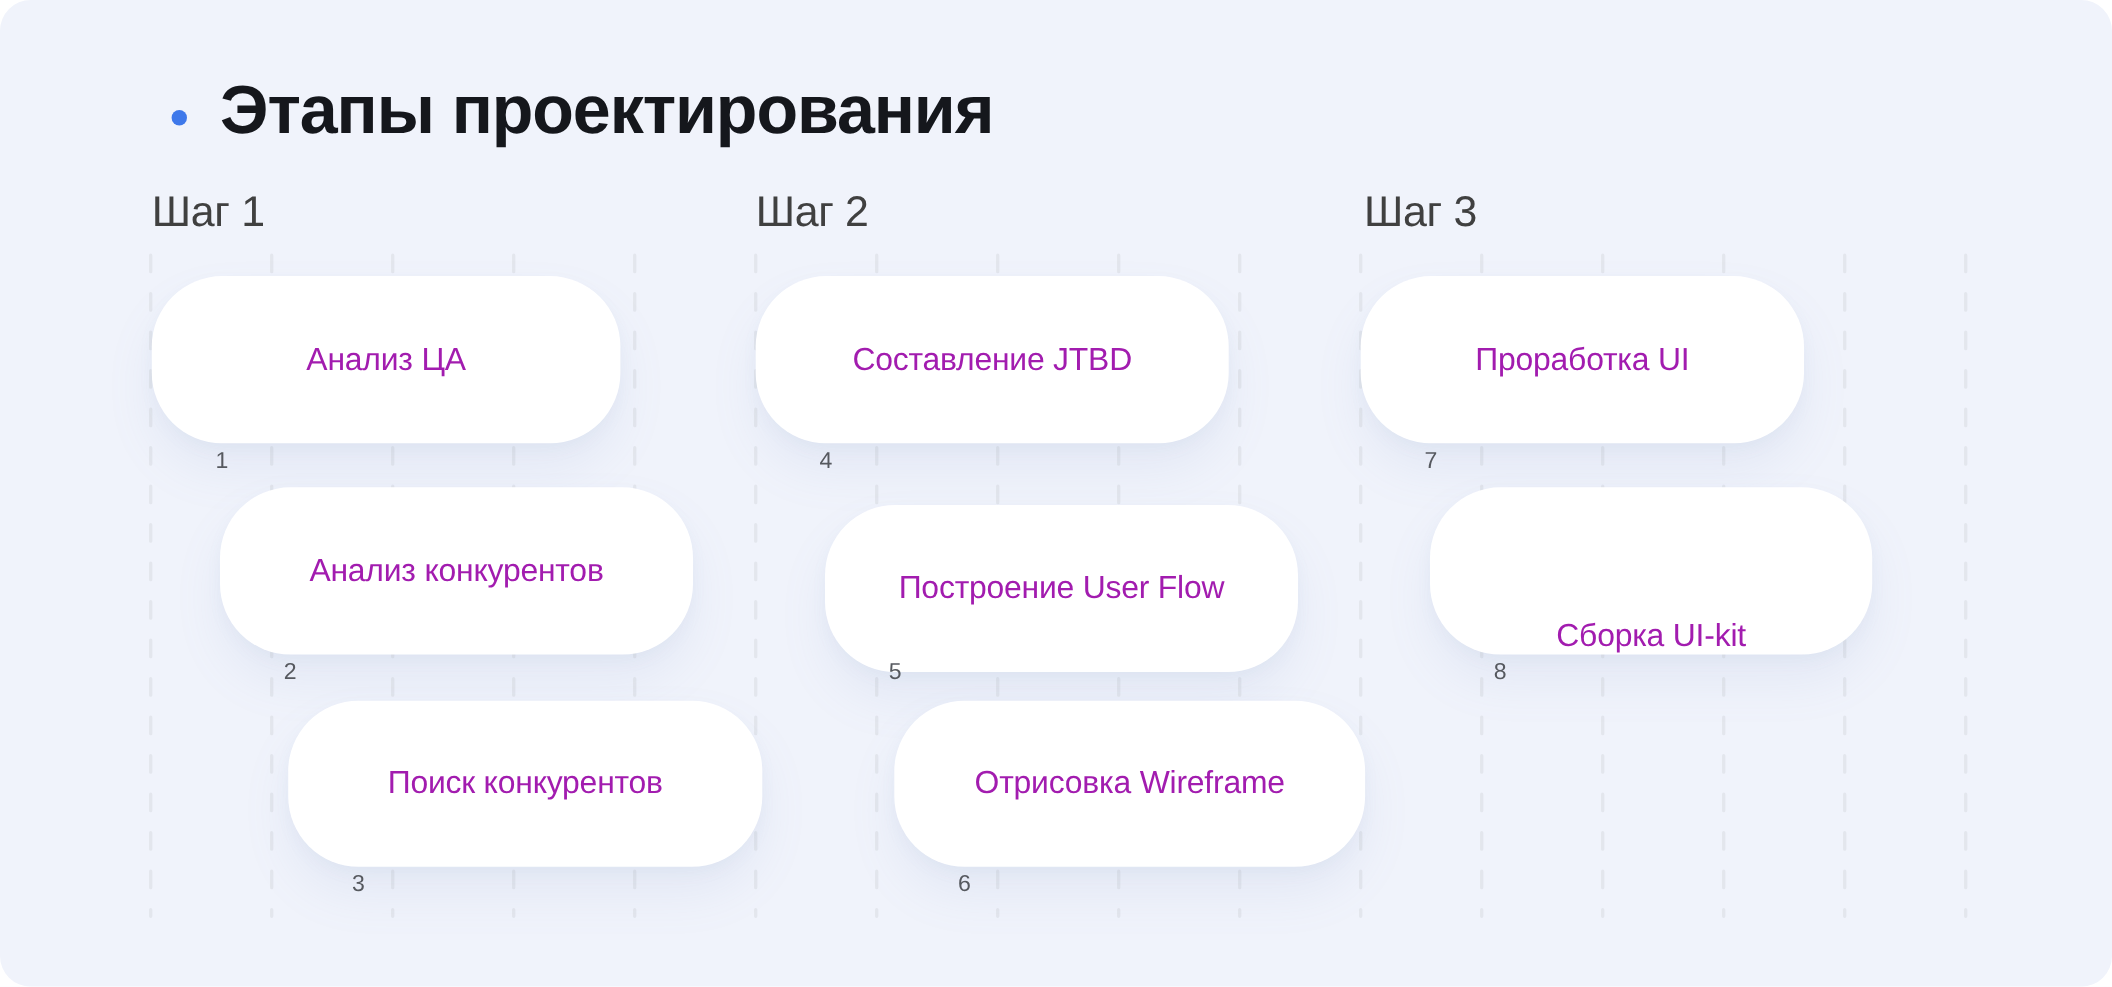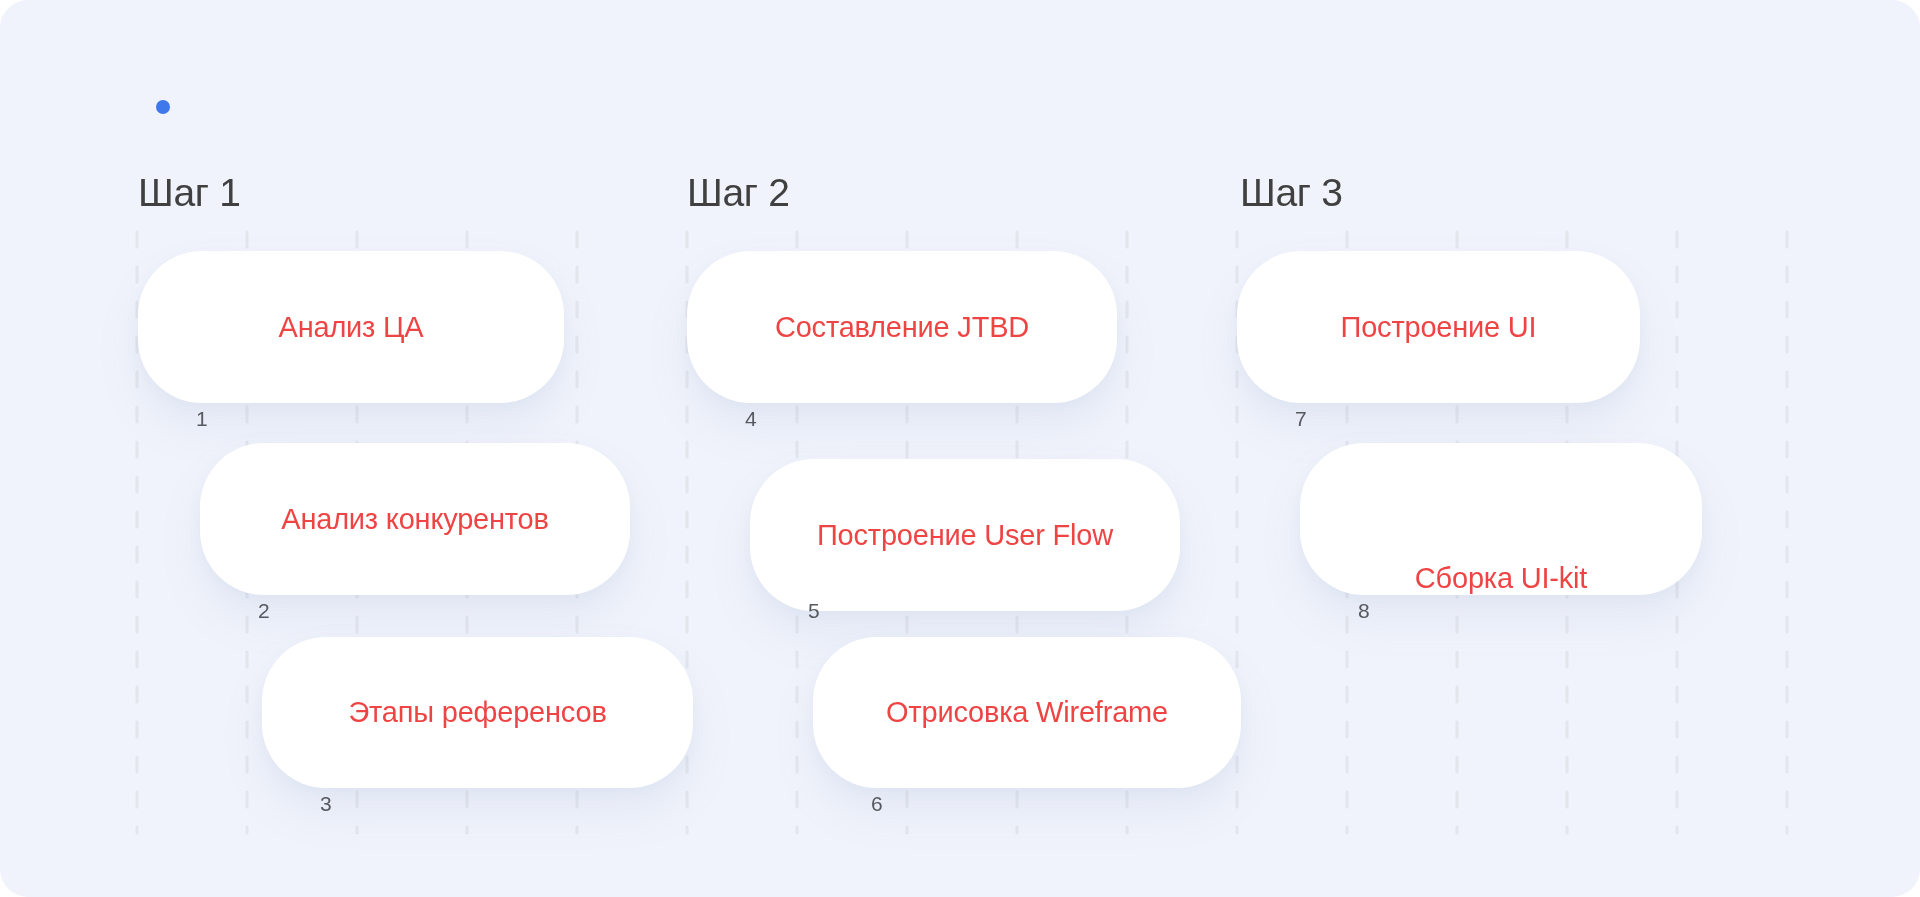--- a/index.html
+++ b/index.html
@@ -64,21 +64,21 @@
     border-radius: 64px;
     display: flex;
     align-items: center;
     justify-content: center;
     z-index: 1;
     box-shadow: 0 24px 44px rgba(125, 145, 195, 0.10), 0 6px 14px rgba(125, 145, 195, 0.06);
   }
   .card-text {
     font-size: 29px;
     font-weight: 400;
-    color: #ef4444;
+    color: #a21caf;
     letter-spacing: -0.2px;
     white-space: nowrap;
   }
   .card-number {
     position: absolute;
     font-size: 21px;
     line-height: 26px;
     font-weight: 400;
     color: #56595F;
     z-index: 1;
@@ -101,51 +101,52 @@
       <line x1="1127" x2="1127" y1="232" y2="833"></line>
       <line x1="1237" x2="1237" y1="232" y2="833"></line>
       <line x1="1347" x2="1347" y1="232" y2="833"></line>
       <line x1="1457" x2="1457" y1="232" y2="833"></line>
       <line x1="1567" x2="1567" y1="232" y2="833"></line>
       <line x1="1677" x2="1677" y1="232" y2="833"></line>
       <line x1="1787" x2="1787" y1="232" y2="833"></line>
     </svg>
 
   <span class="bullet" style="background: rgb(62, 120, 234);"></span>
+  <h1 class="page-title">Этапы проектирования</h1>
 
   <div>
       <div class="step-label" style="left: 138px; top: 173px;">Шаг 1</div>
       <div class="card" style="left: 138px; top: 251px; width: 426px; height: 152px;">
         <span class="card-text">Анализ ЦА</span>
       </div>
       <div class="card-number" style="left: 196px; top: 406px;">1</div>
       <div class="card" style="left: 200px; top: 443px; width: 430px; height: 152px;">
         <span class="card-text">Анализ конкурентов</span>
       </div>
       <div class="card-number" style="left: 258px; top: 598px;">2</div>
       <div class="card" style="left: 262px; top: 637px; width: 431px; height: 151px;">
-        <span class="card-text">Этапы референсов</span>
+        <span class="card-text">Поиск конкурентов</span>
       </div>
       <div class="card-number" style="left: 320px; top: 791px;">3</div>
       <div class="step-label" style="left: 687px; top: 173px;">Шаг 2</div>
       <div class="card" style="left: 687px; top: 251px; width: 430px; height: 152px;">
         <span class="card-text">Составление JTBD</span>
       </div>
       <div class="card-number" style="left: 745px; top: 406px;">4</div>
       <div class="card" style="left: 750px; top: 443px; width: 430px; height: 152px; margin-top: 16px;">
         <span class="card-text">Построение User Flow</span>
       </div>
       <div class="card-number" style="left: 808px; top: 598px;">5</div>
       <div class="card" style="left: 813px; top: 637px; width: 428px; height: 151px;">
         <span class="card-text">Отрисовка Wireframe</span>
       </div>
       <div class="card-number" style="left: 871px; top: 791px;">6</div>
       <div class="step-label" style="left: 1240px; top: 173px;">Шаг 3</div>
       <div class="card" style="left: 1237px; top: 251px; width: 403px; height: 152px;">
-        <span class="card-text">Построение UI</span>
+        <span class="card-text">Проработка UI</span>
       </div>
       <div class="card-number" style="left: 1295px; top: 406px;">7</div>
       <div class="card" style="left: 1300px; top: 443px; width: 402px; height: 152px; align-items: flex-end;">
         <span class="card-text">Сборка UI-kit</span>
       </div>
       <div class="card-number" style="left: 1358px; top: 598px;">8</div>
     </div>
 </div>
 
 </body></html>

